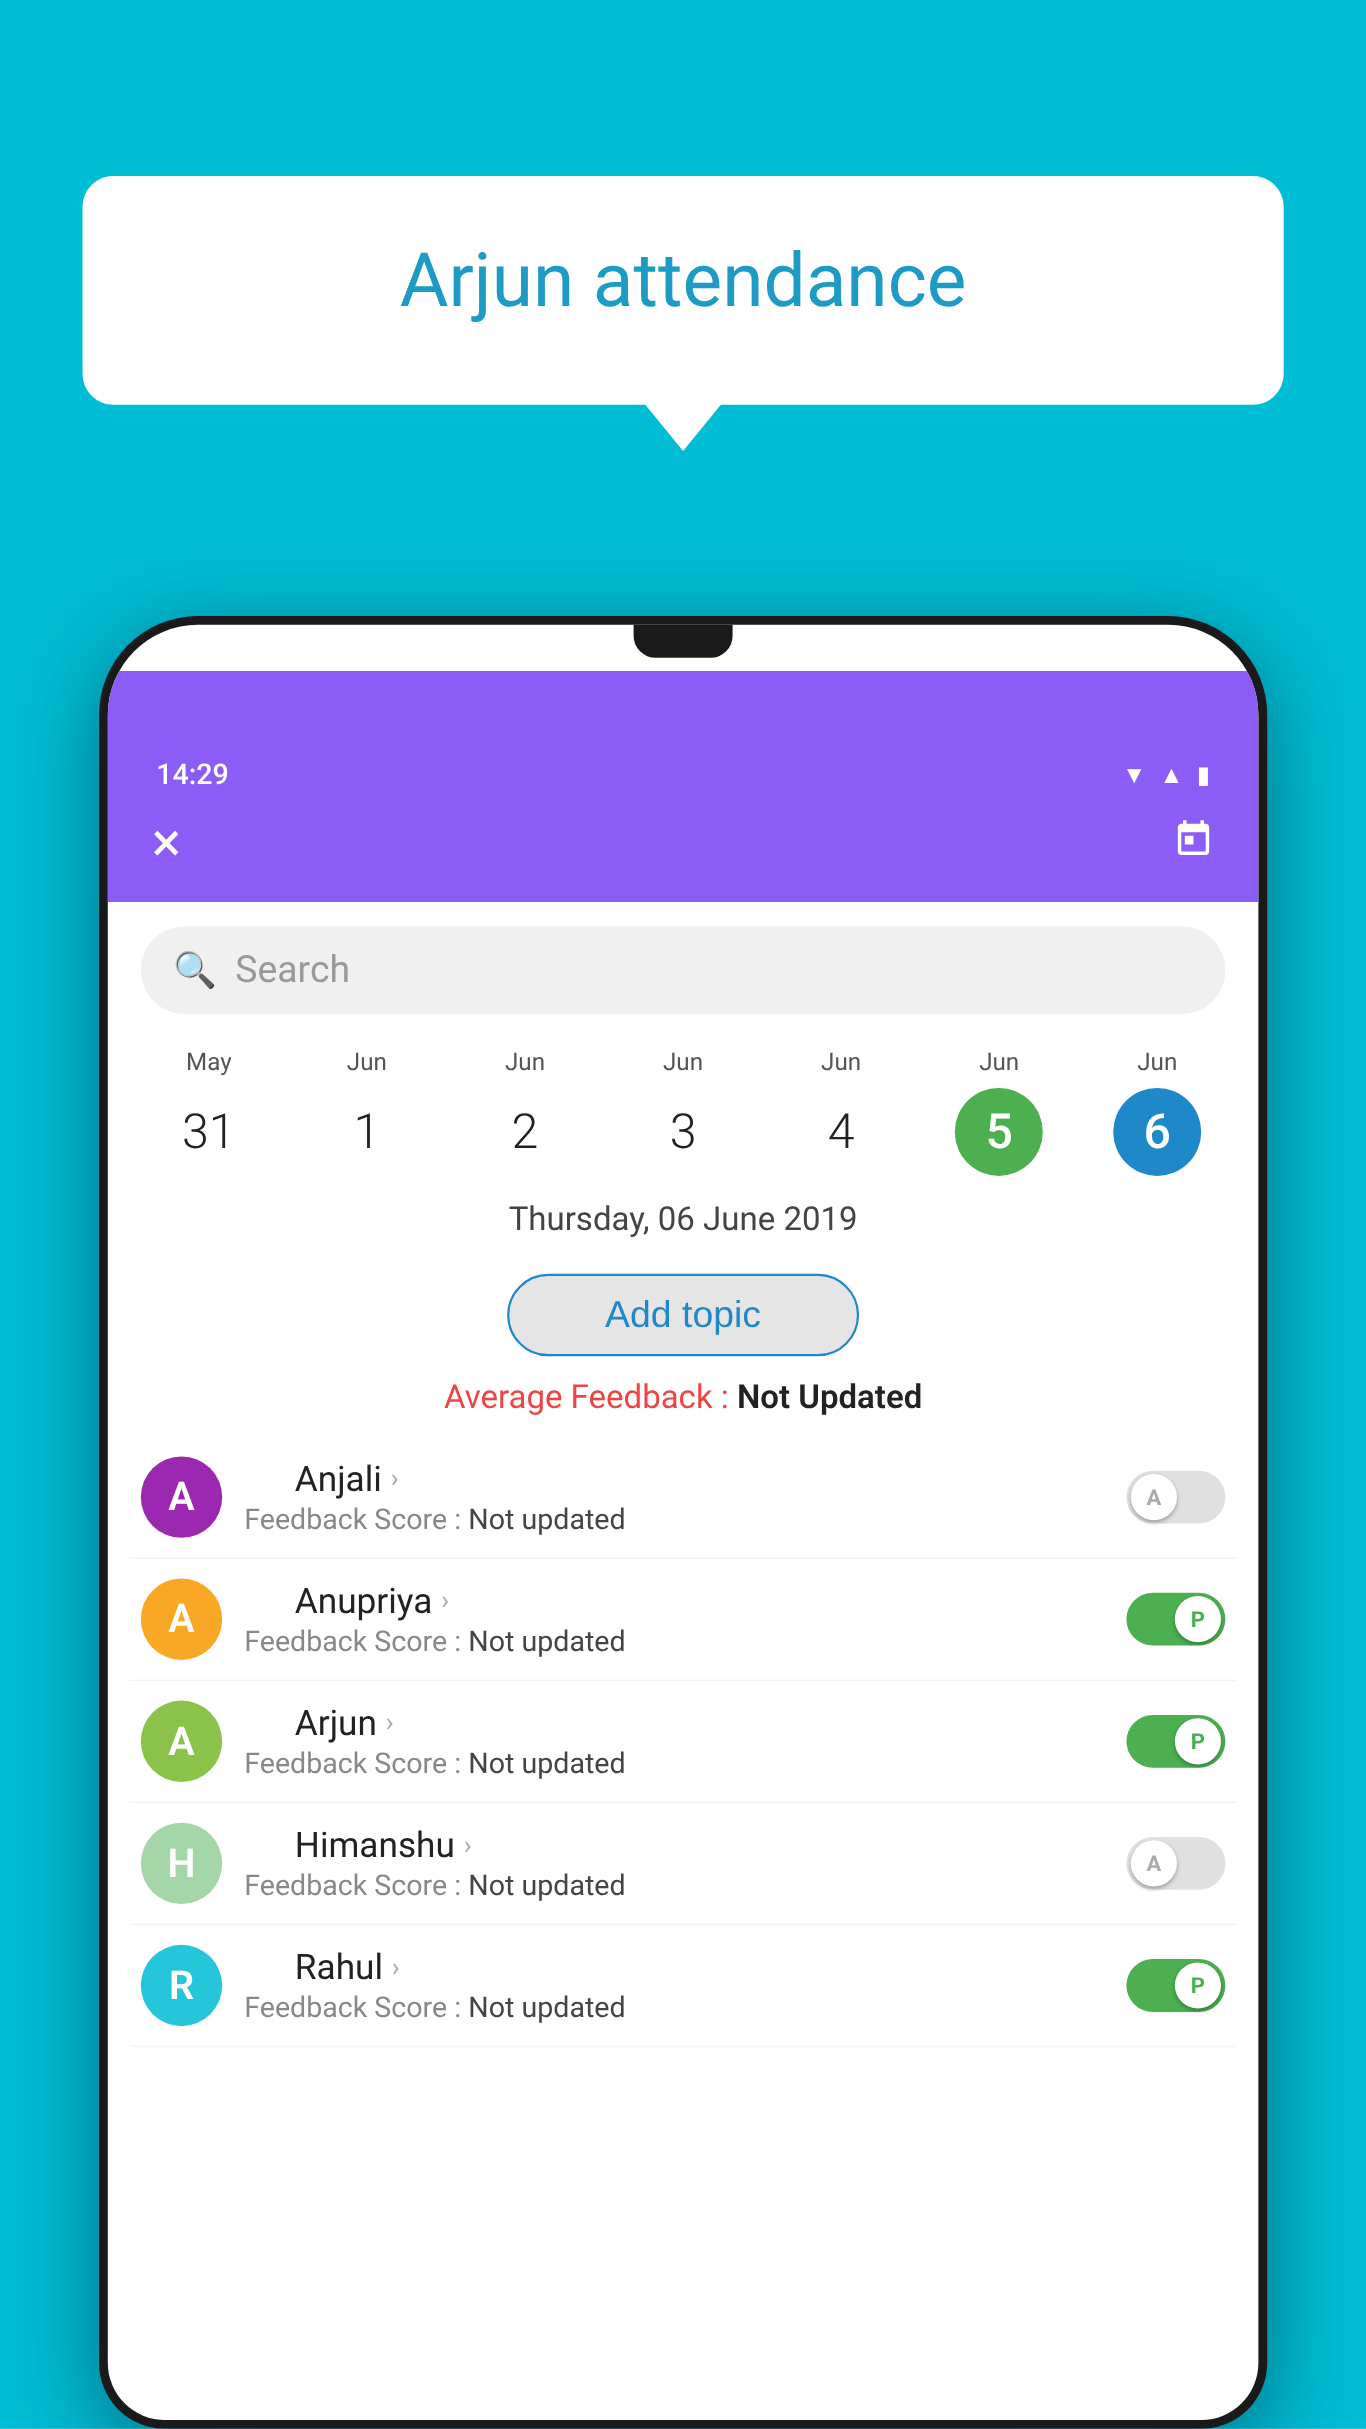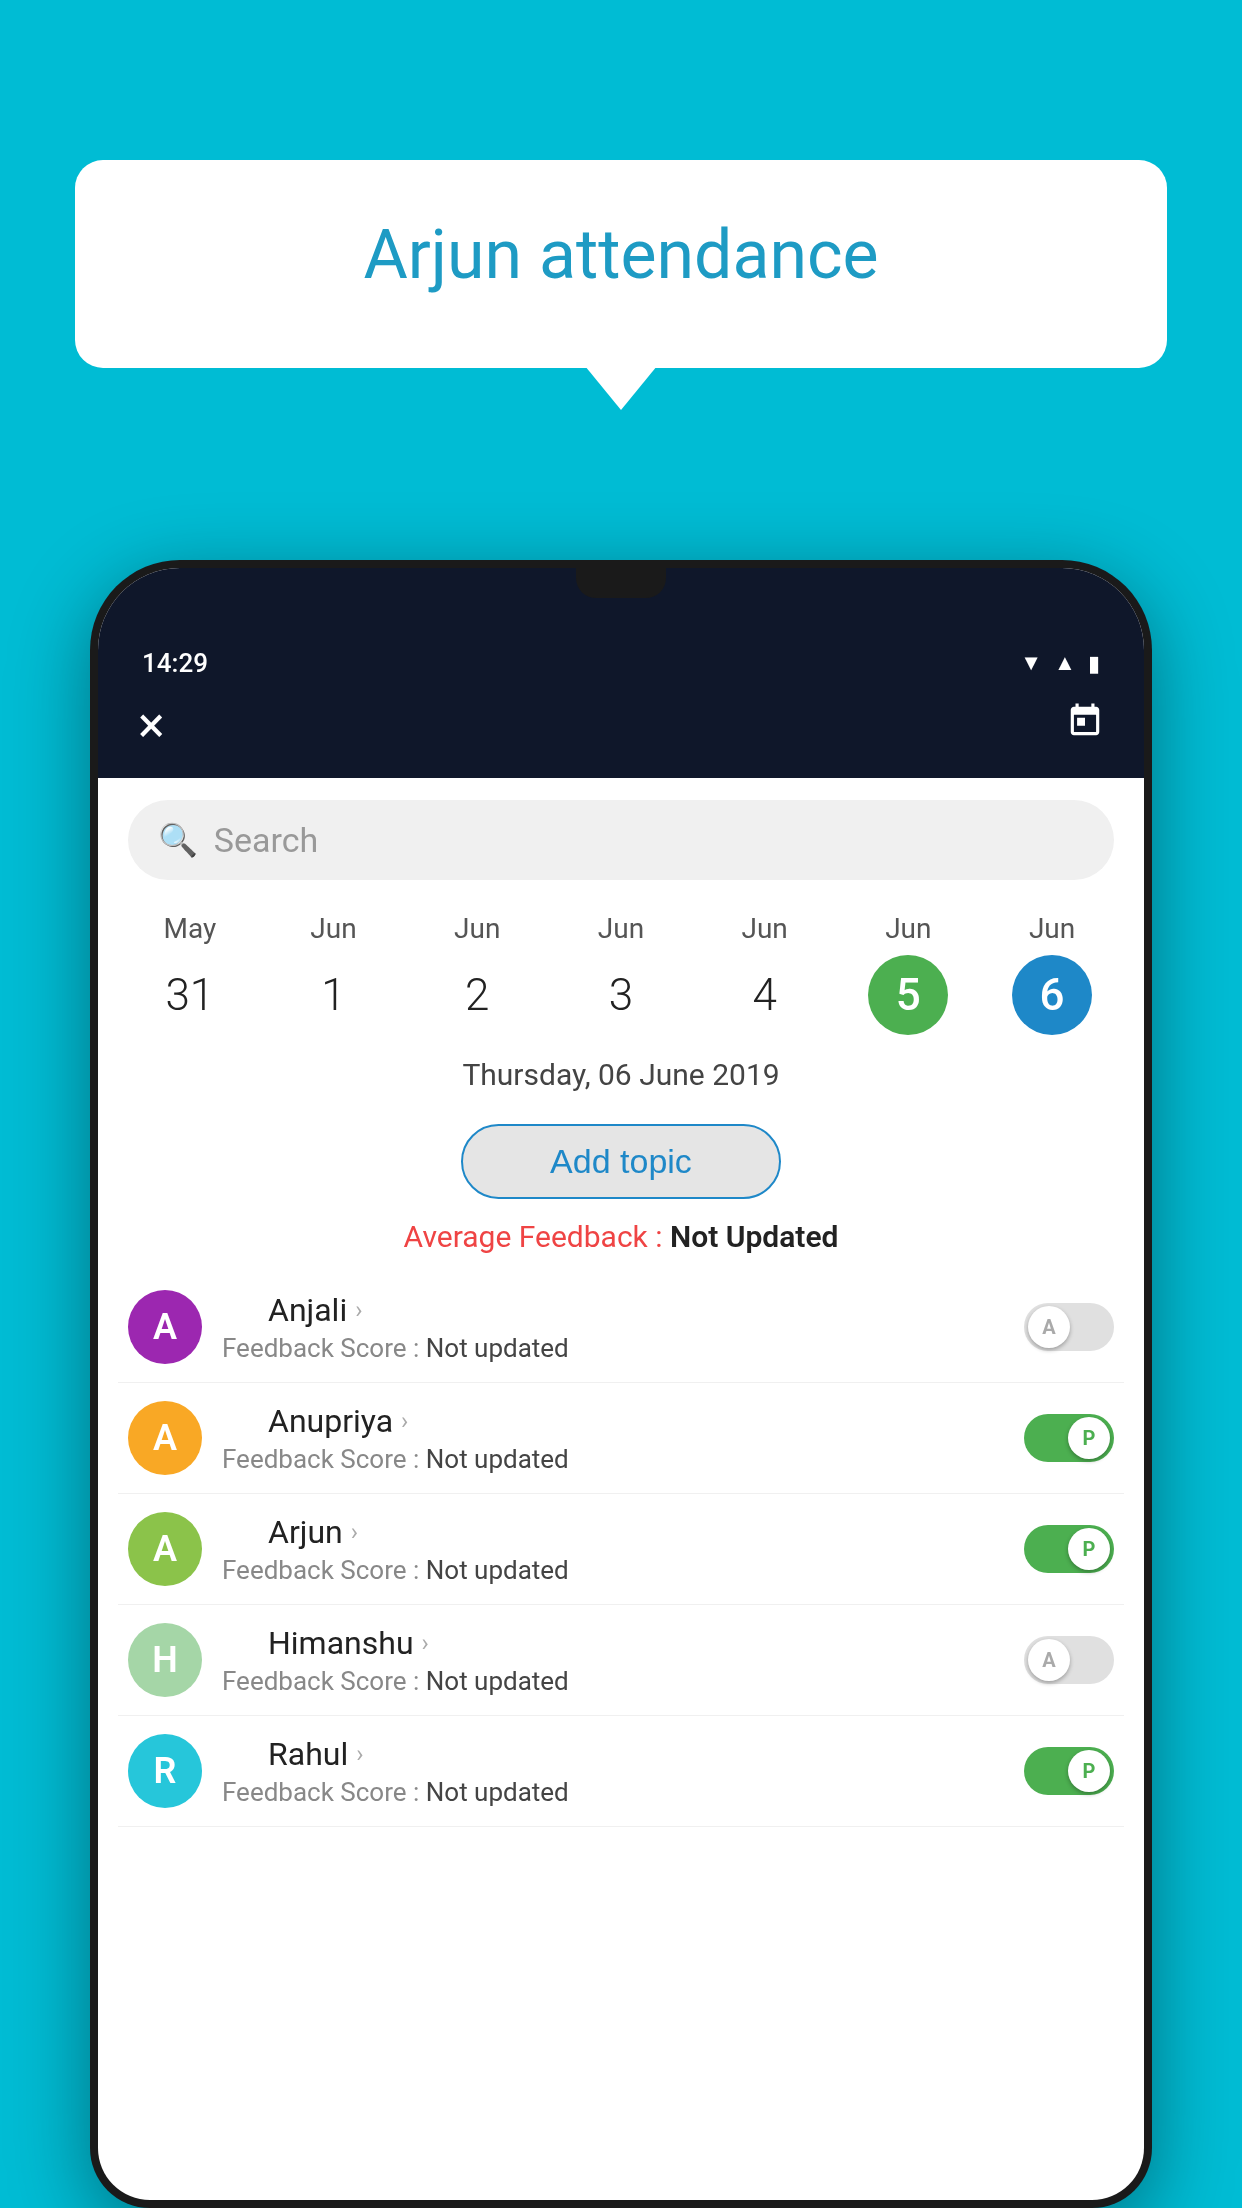--- a/index.html
+++ b/index.html
@@ -89,25 +89,26 @@
       left: 8px;
       right: 8px;
       bottom: 8px;
       background: white;
       border-radius: 82px 82px 52px 52px;
       overflow: hidden;
     }
 
     
     .app-header {
-      background: #0f172a;
+      background: #8b5cf6;
       padding: 80px 40px 24px 40px;
       display: flex;
       align-items: center;
       justify-content: space-between;
+      margin-top: 42px;
     }
     .header-close {
       color: white;
       font-size: 40px;
       cursor: pointer;
     }
     .header-title {
       color: white;
       font-size: 44px;
       font-weight: 400;
@@ -144,21 +145,21 @@
     }
     .cal-day {
       display: flex;
       flex-direction: column;
       align-items: center;
       gap: 10px;
       min-width: 90px;
     }
     .cal-month {
       color: #555;
-      font-size: 28px;
+      font-size: 22px;
     }
     .cal-date {
       font-size: 44px;
       font-weight: 300;
       color: #222;
       width: 80px;
       height: 80px;
       display: flex;
       align-items: center;
       justify-content: center;

